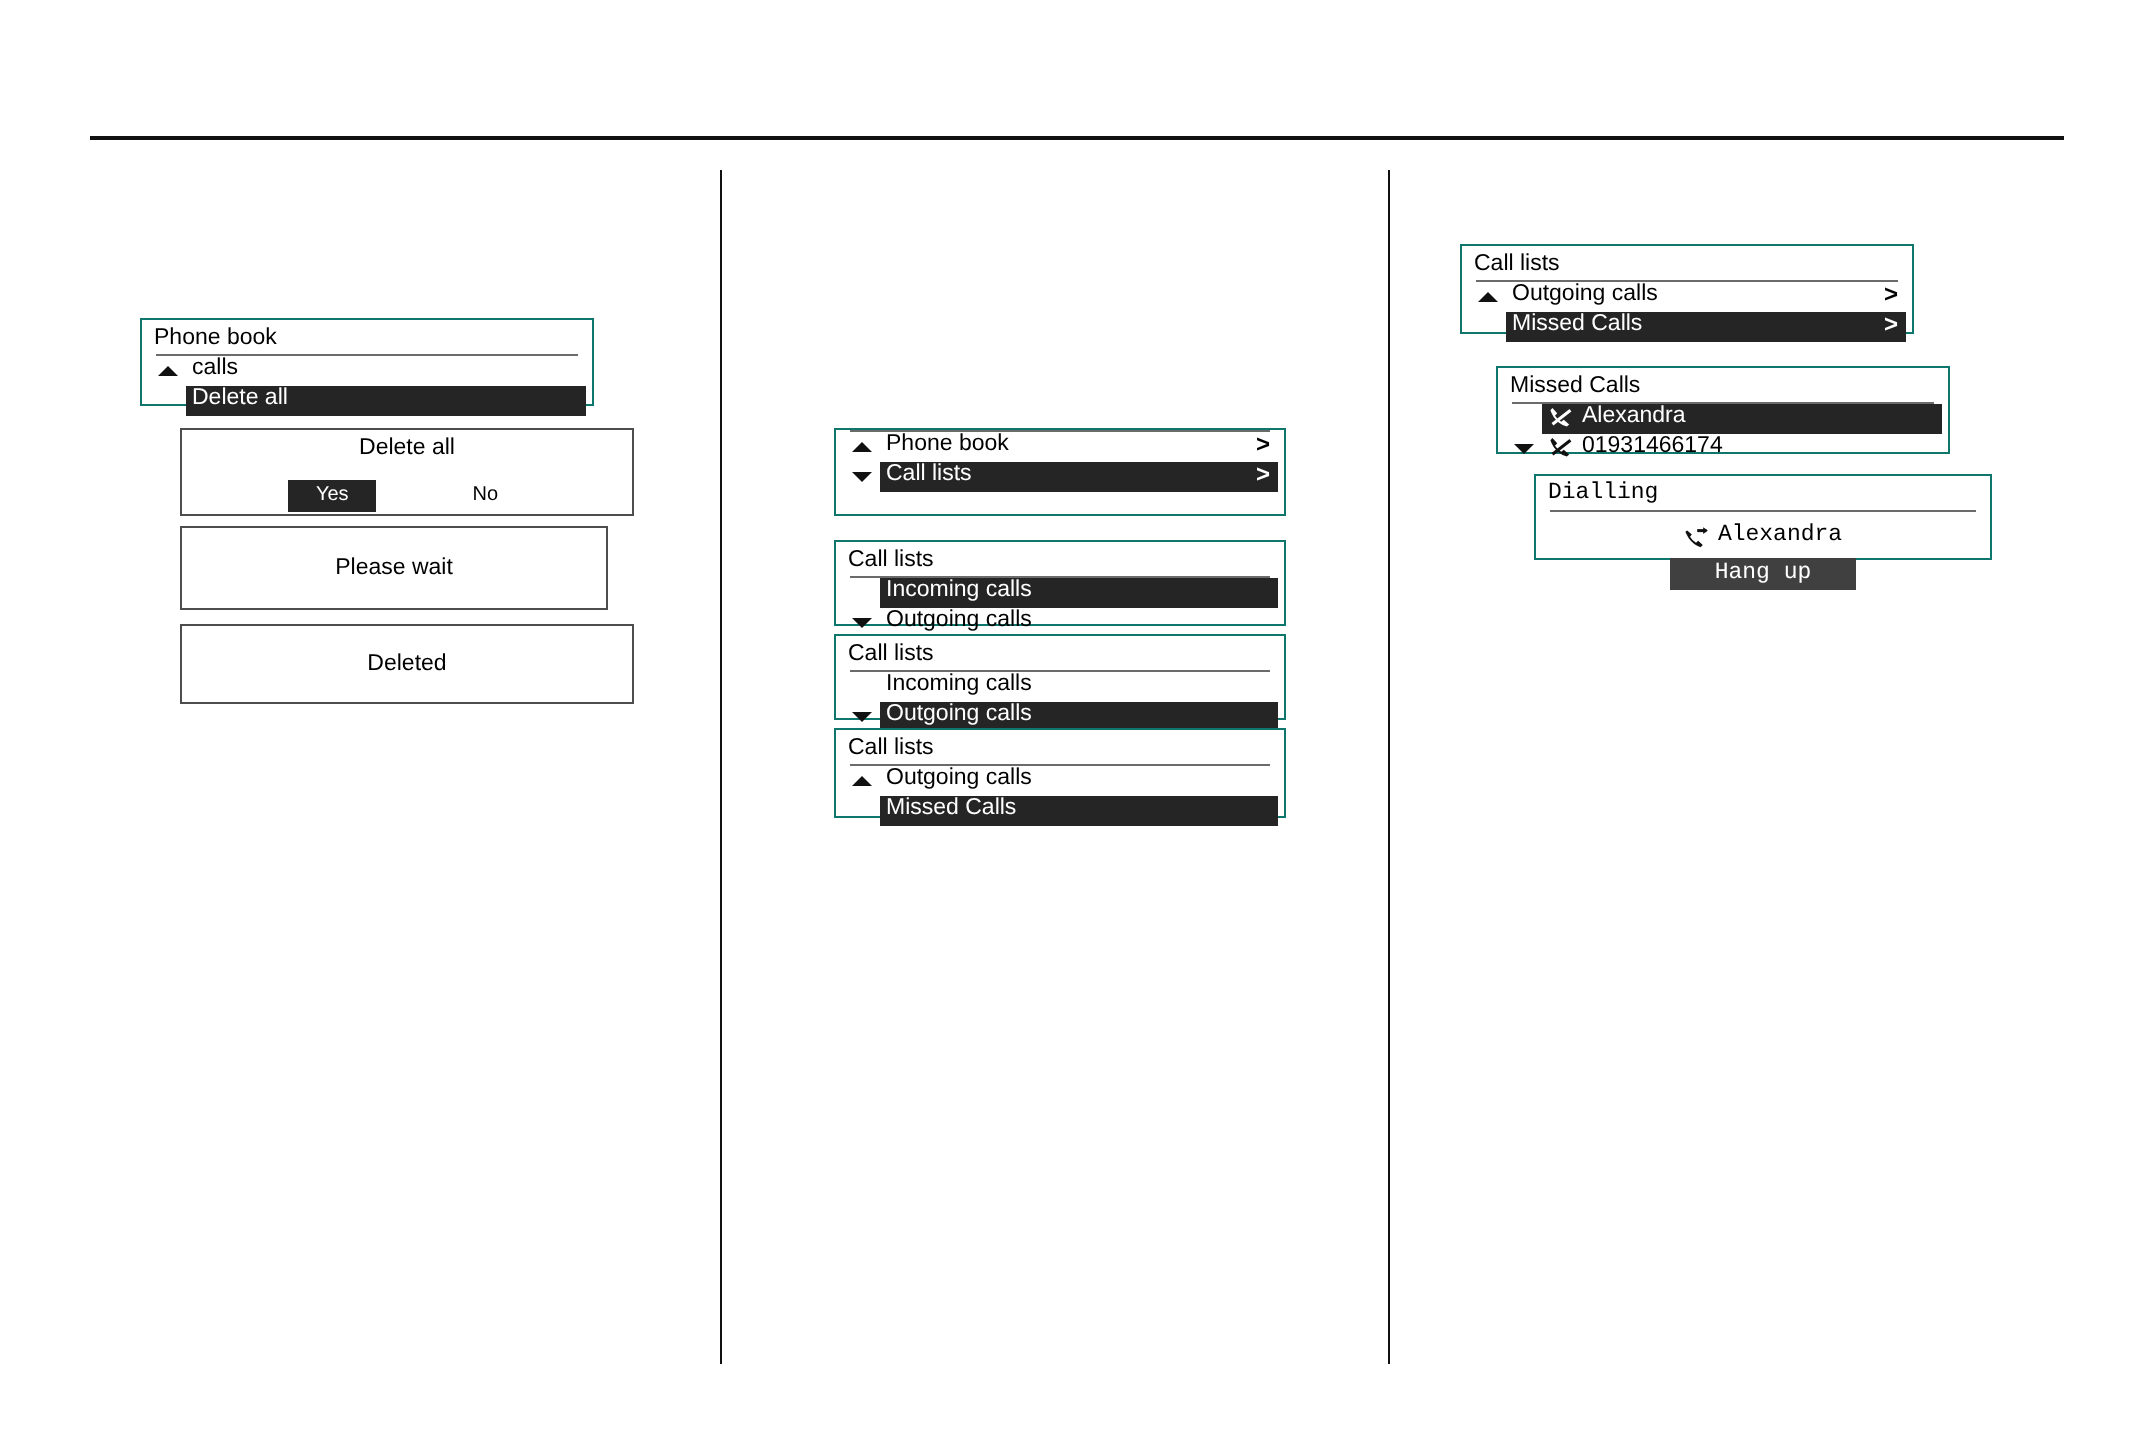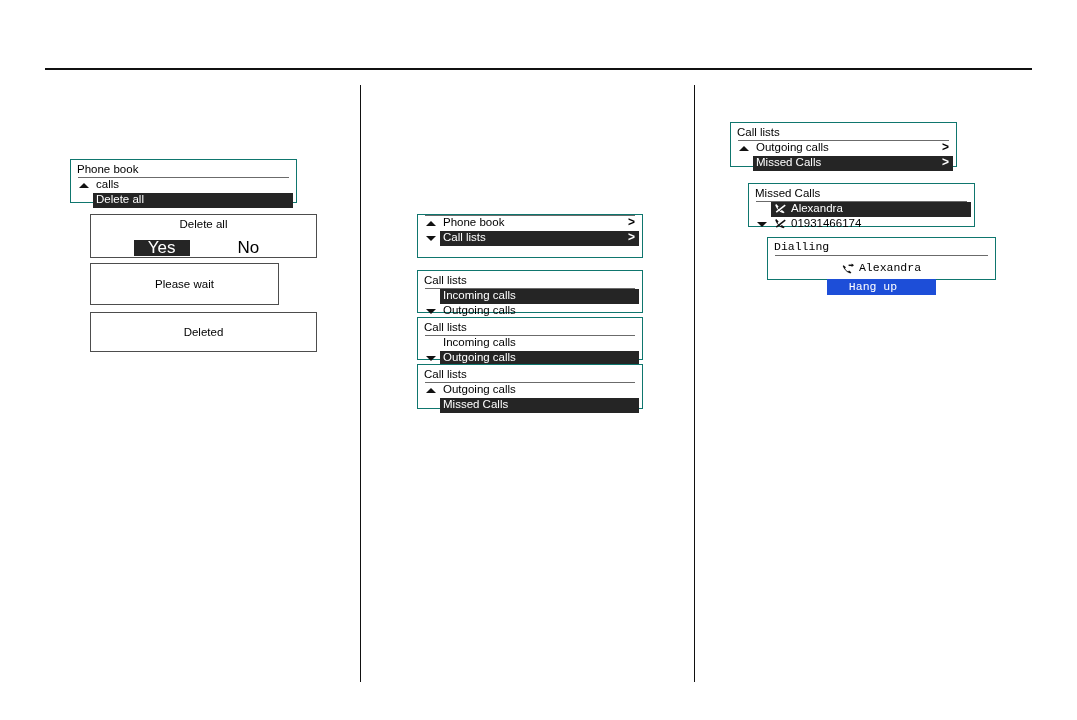--- a/index.html
+++ b/index.html
@@ -136,43 +136,43 @@
     text-align: center;
   }
   .choice-row {
     display: flex;
     align-items: center;
     justify-content: center;
     width: 100%;
     margin-top: 9px;
   }
   .choice {
-    font-size: 17px;
+    font-size: 10px;
     line-height: 13px;
     padding: 1px 14px 2px 14px;
     text-align: center;
   }
   .choice.sel {
     background: #252525;
     color: #ffffff;
   }
   .choice-gap { width: 34px; }
 
   .hangup-row {
     width: 100%;
     display: flex;
     justify-content: center;
     margin-top: 4px;
   }
   .hangup {
-    background: #1d4ed8;
+    background: #404040;
     color: #ffffff;
     font-size: 11.5px;
     line-height: 13px;
-    padding: 1px 39px 2px 22px;
+    padding: 1px 22px 2px 22px;
   }
   .dial-line {
     display: flex;
     align-items: center;
     justify-content: center;
     font-size: 11.5px;
     line-height: 14px;
     width: 100%;
     margin-top: 5px;
   }
@@ -205,21 +205,21 @@
 
 <div class="dialog" style="left:90px; top:214px; width:227px; height:44px;">
   <div class="dialog-msg">Delete all</div>
   <div class="choice-row">
     <span class="choice sel">Yes</span>
     <span class="choice-gap"></span>
     <span class="choice">No</span>
   </div>
 </div>
 
-<div class="dialog" style="left:90px; top:263px; width:189px; height:42px;">
+<div class="dialog" style="left:90px; top:263px; width:214px; height:42px;">
   <div class="dialog-msg">Please wait</div>
 </div>
 
 <div class="dialog" style="left:90px; top:312px; width:227px; height:40px;">
   <div class="dialog-msg">Deleted</div>
 </div>
 
 <div class="panel" style="left:417px; top:214px; width:226px; height:44px;">
   <div class="title-rule"></div>
   <div class="row">

